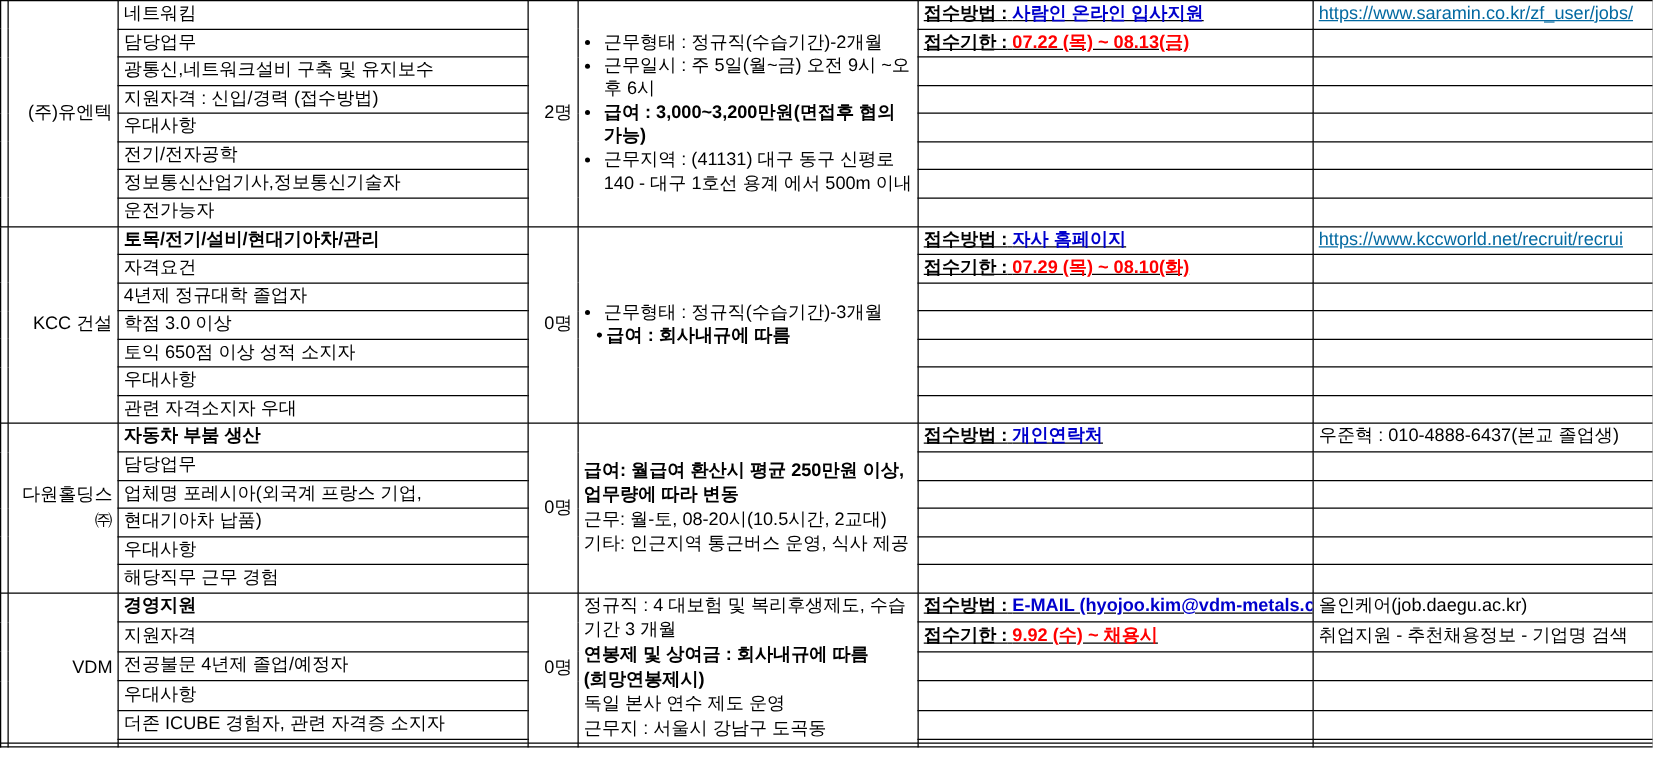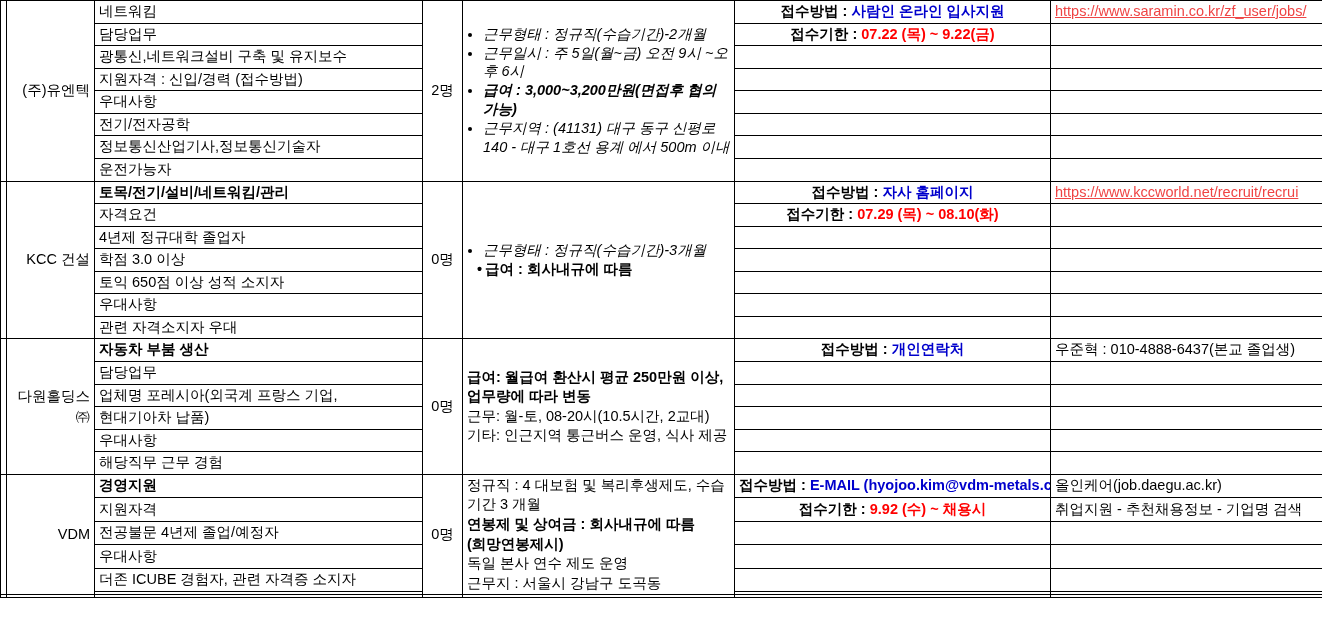--- a/index.html
+++ b/index.html
@@ -25,35 +25,35 @@
   col.c-gap{width:6px;}
   col.c-company{width:88px;}
   col.c-detail{width:328px;}
   col.c-count{width:40px;}
   col.c-cond{width:272px;}
   col.c-apply{width:316px;}
   col.c-link{width:272px;}
 
   td.gapcell{border-left:none;border-right:1px solid #000;padding:0;}
   td.company{text-align:right;}
-  td.count{text-align:center;}
+  td.count{text-align:right;}
   td.detail{text-align:left;}
   td.cond{text-align:left;}
-  td.apply{text-align:center;}
+  td.apply{text-align:left;text-decoration:underline;}
   td.link{text-align:left;white-space:nowrap;}
 
   .bold{font-weight:bold;}
   .blue{color:#0000cc;}
   .red{color:#ff0000;}
-  .linktext{color:#ef4444;text-decoration:underline;}
+  .linktext{color:#0369a1;text-decoration:underline;}
   .center{text-align:left;}
   .nowrap{white-space:nowrap;}
 
   ul.bul{margin:0;padding-left:16px;list-style:disc;}
-  ul.bul li{margin:0;padding:0;font-style:italic;}
+  ul.bul li{margin:0;padding:0;}
   .tight{line-height:1.3;}
   .cut-top{border-top:none;margin-left:32px;}
   .cut-bottom{border-bottom:none;}
 </style>
 </head>
 <body>
 
 <table class="sheet">
   <colgroup>
     <col class="c-gap">
@@ -84,21 +84,21 @@
       <span class="bold blue">사람인 온라인 입사지원</span>
     </td>
     <td class="link cut-top">
       <span class="linktext">https://www.saramin.co.kr/zf_user/jobs/</span>
     </td>
   </tr>
   <tr>
     <td class="detail">담당업무</td>
     <td class="apply">
       <span class="bold">접수기한 :</span>
-      <span class="bold red">07.22 (목) ~ 9.22(금)</span>
+      <span class="bold red">07.22 (목) ~ 08.13(금)</span>
     </td>
     <td class="link"></td>
   </tr>
   <tr>
     <td class="detail">광통신,네트워크설비 구축 및 유지보수</td>
     <td class="apply"></td>
     <td class="link"></td>
   </tr>
   <tr>
     <td class="detail">지원자격 : 신입/경력 (접수방법)</td>
@@ -122,21 +122,21 @@
   </tr>
   <tr>
     <td class="detail">운전가능자</td>
     <td class="apply"></td>
     <td class="link"></td>
   </tr>
 
   <tr>
     <td class="gapcell" rowspan="7"></td>
     <td class="company" rowspan="7">KCC 건설</td>
-    <td class="detail bold">토목/전기/설비/네트워킴/관리</td>
+    <td class="detail bold">토목/전기/설비/현대기아차/관리</td>
     <td class="count" rowspan="7">0명</td>
     <td class="cond" rowspan="7">
       <ul class="bul tight">
         <li>근무형태 : 정규직(수습기간)-3개월</li>
       </ul>
       <div class="center bold" style="padding-left:10px">
         <span style="margin-right:3px">•</span><span>급여 : 회사내규에 따름</span>
       </div>
     </td>
     <td class="apply">

